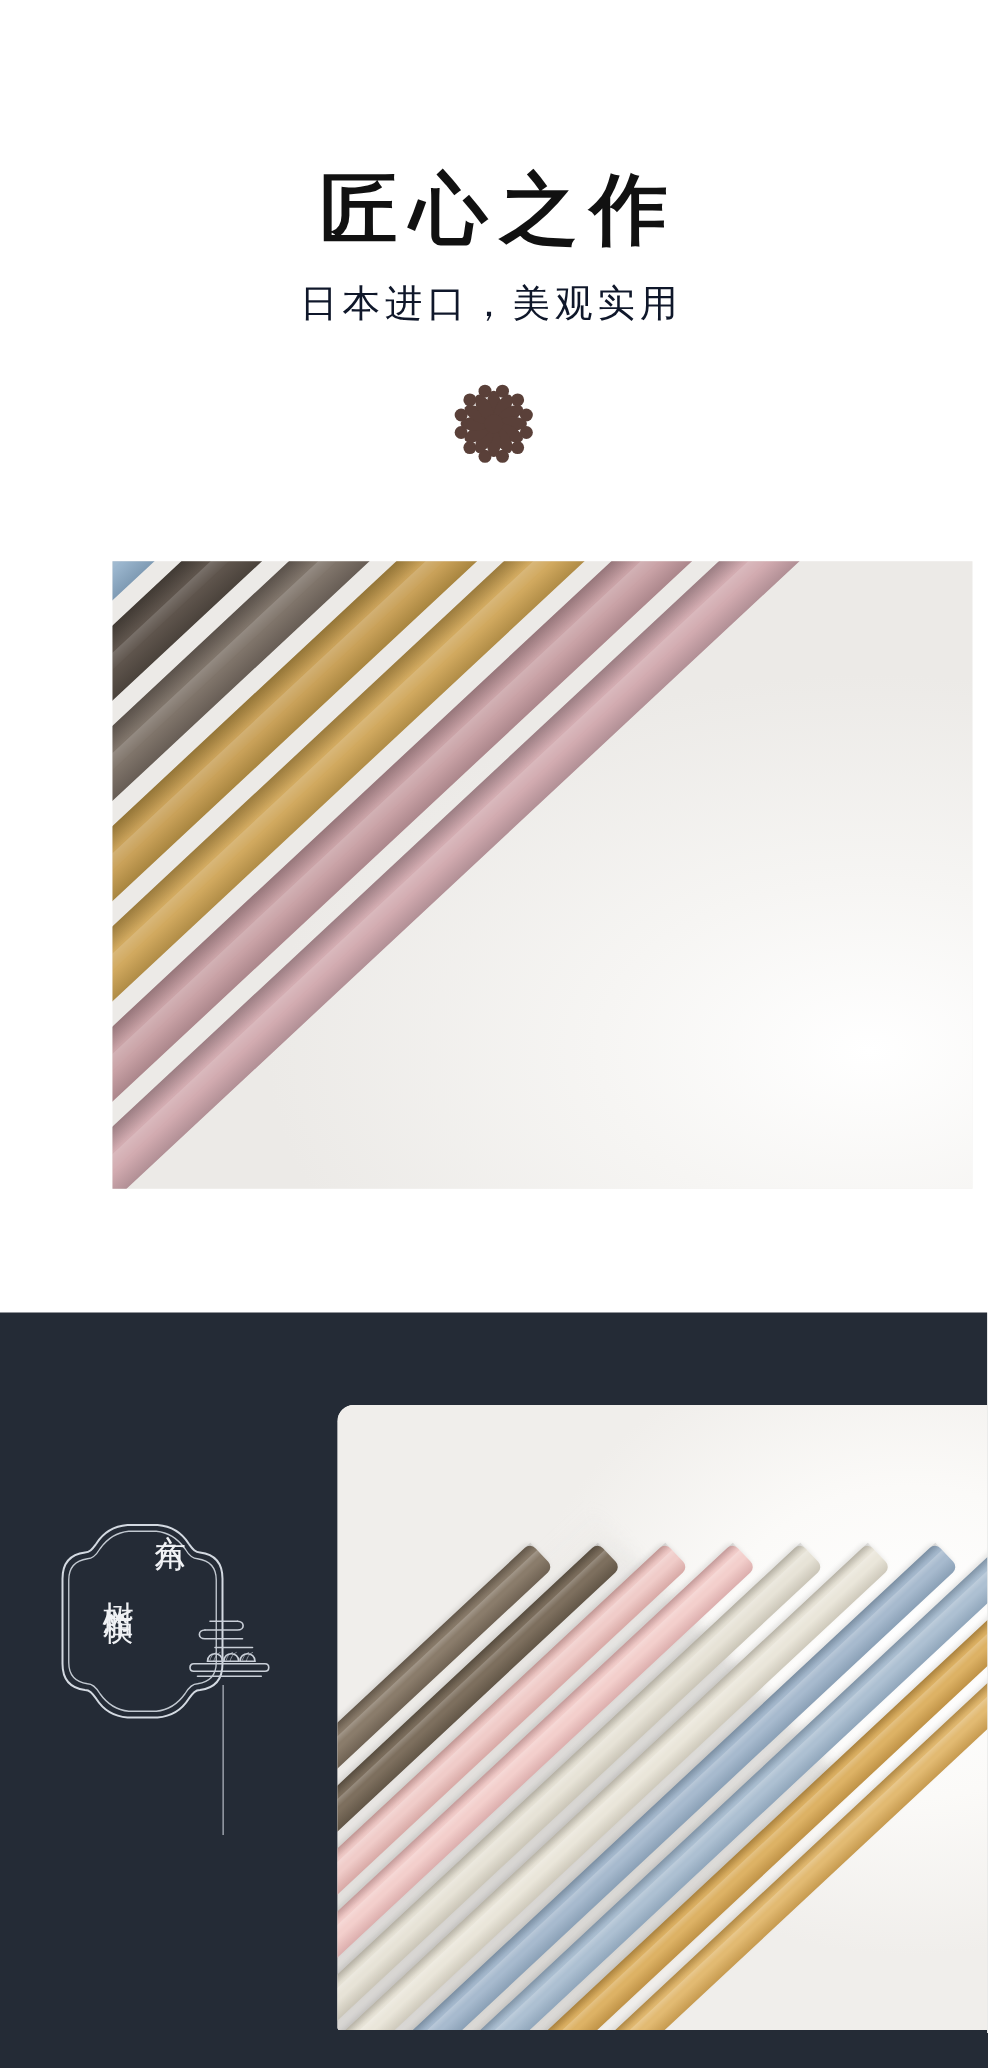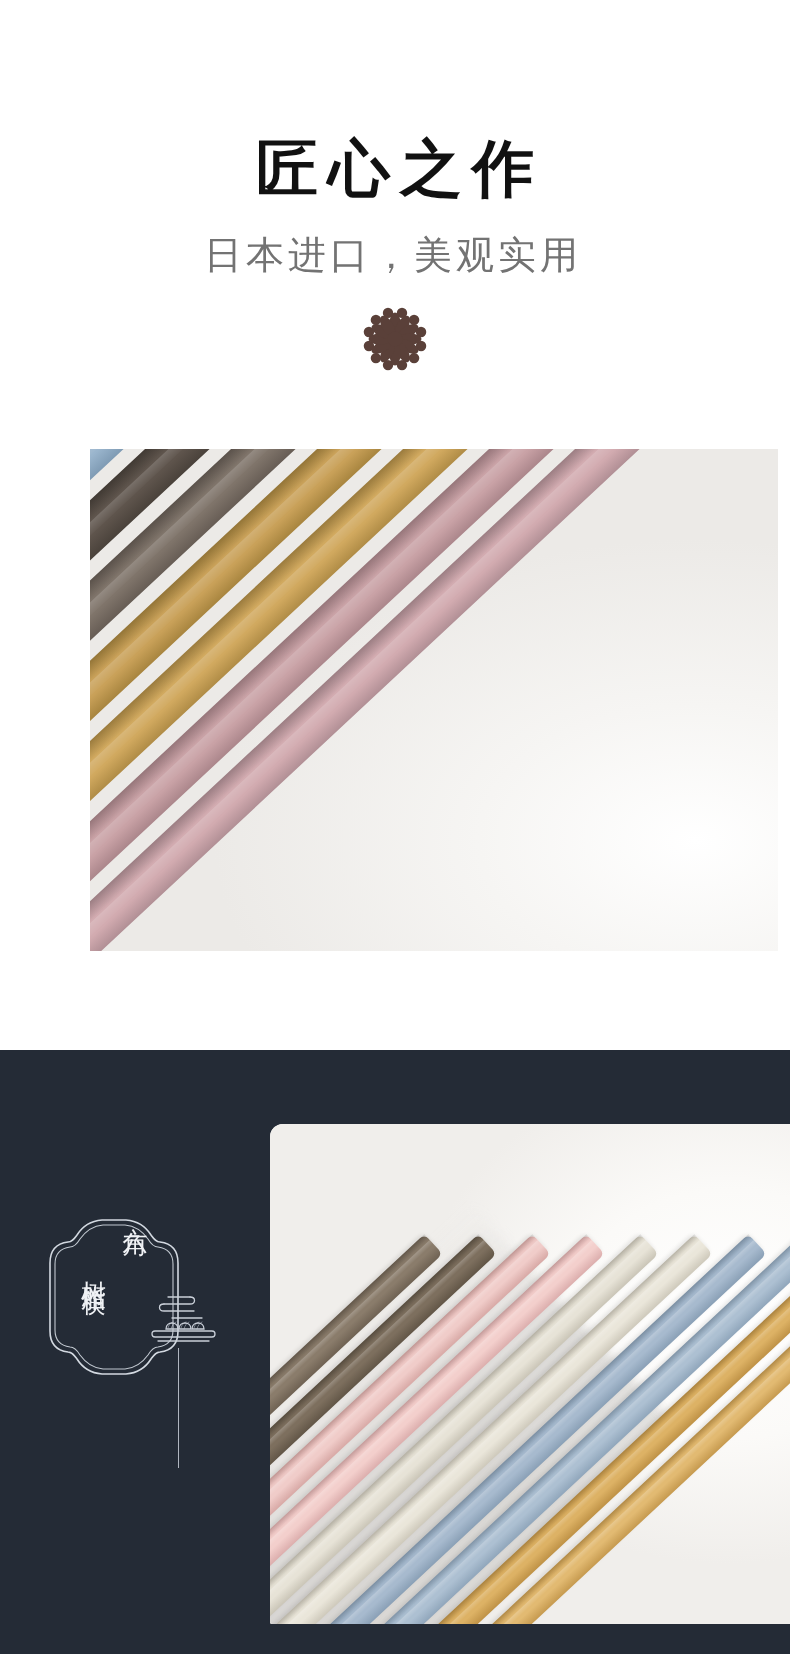--- a/index.html
+++ b/index.html
@@ -39,25 +39,25 @@
     text-indent: 10px;
     color: #111111;
     font-weight: 700;
     font-family: "Liberation Serif", "DejaVu Serif", serif;
   }
   .hero-subtitle {
     position: absolute;
     left: 0; top: 197px;
     width: 782px;
     text-align: center;
-    font-size: 38px;
+    font-size: 30px;
     line-height: 1.1;
     letter-spacing: 4px;
     text-indent: 4px;
-    color: #737373;
+    color: #0f172a;
     font-weight: 400;
     font-family: "Liberation Serif", "DejaVu Serif", serif;
   }
 
   
   .ornament {
     position: absolute;
     left: 361px; top: 305px;
     width: 68px; height: 68px;
   }

